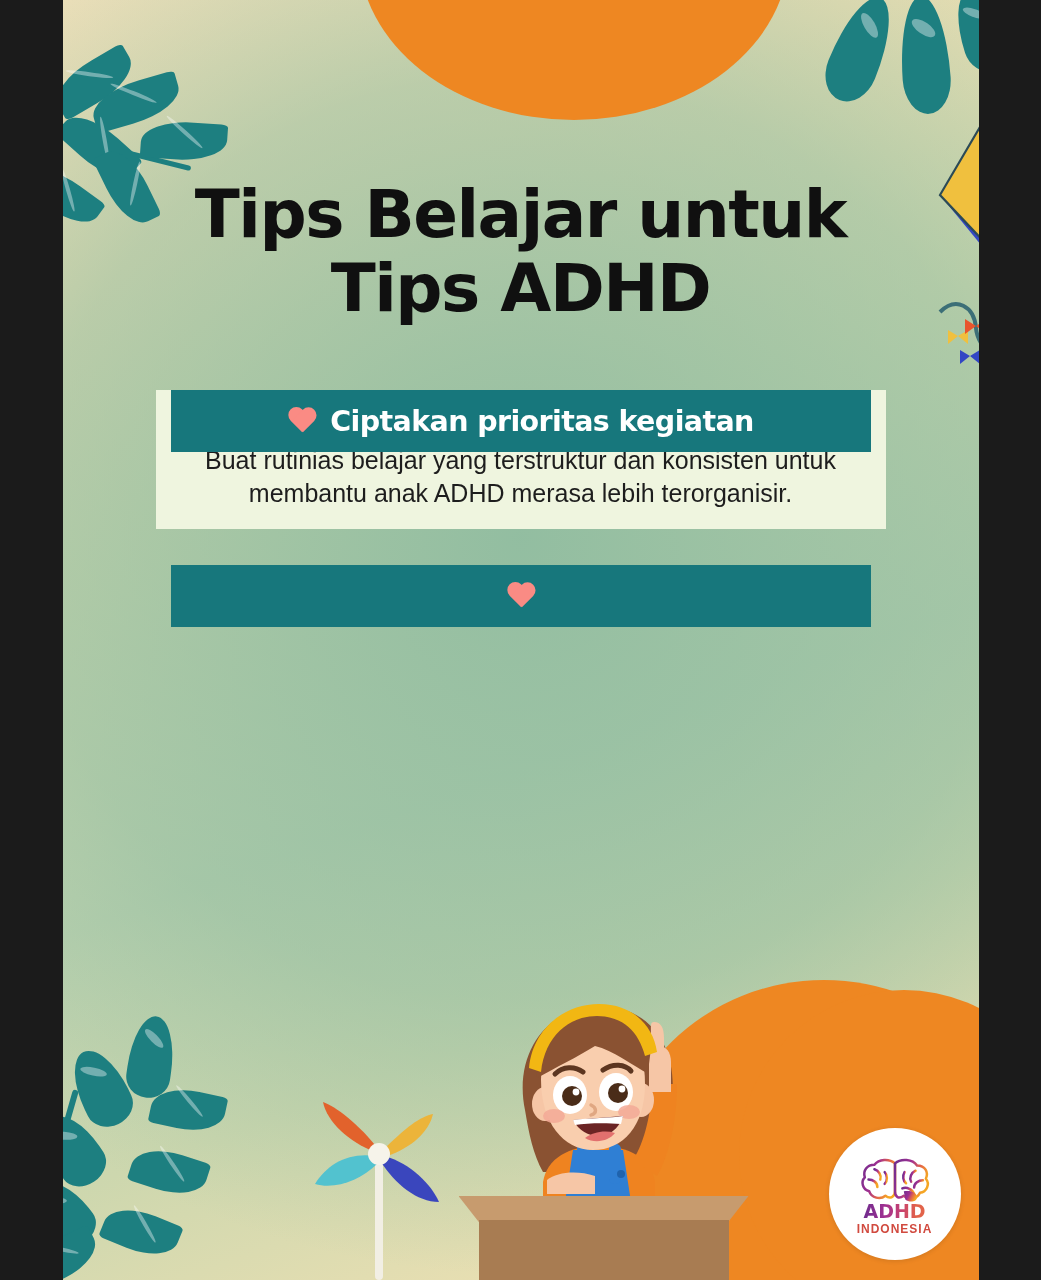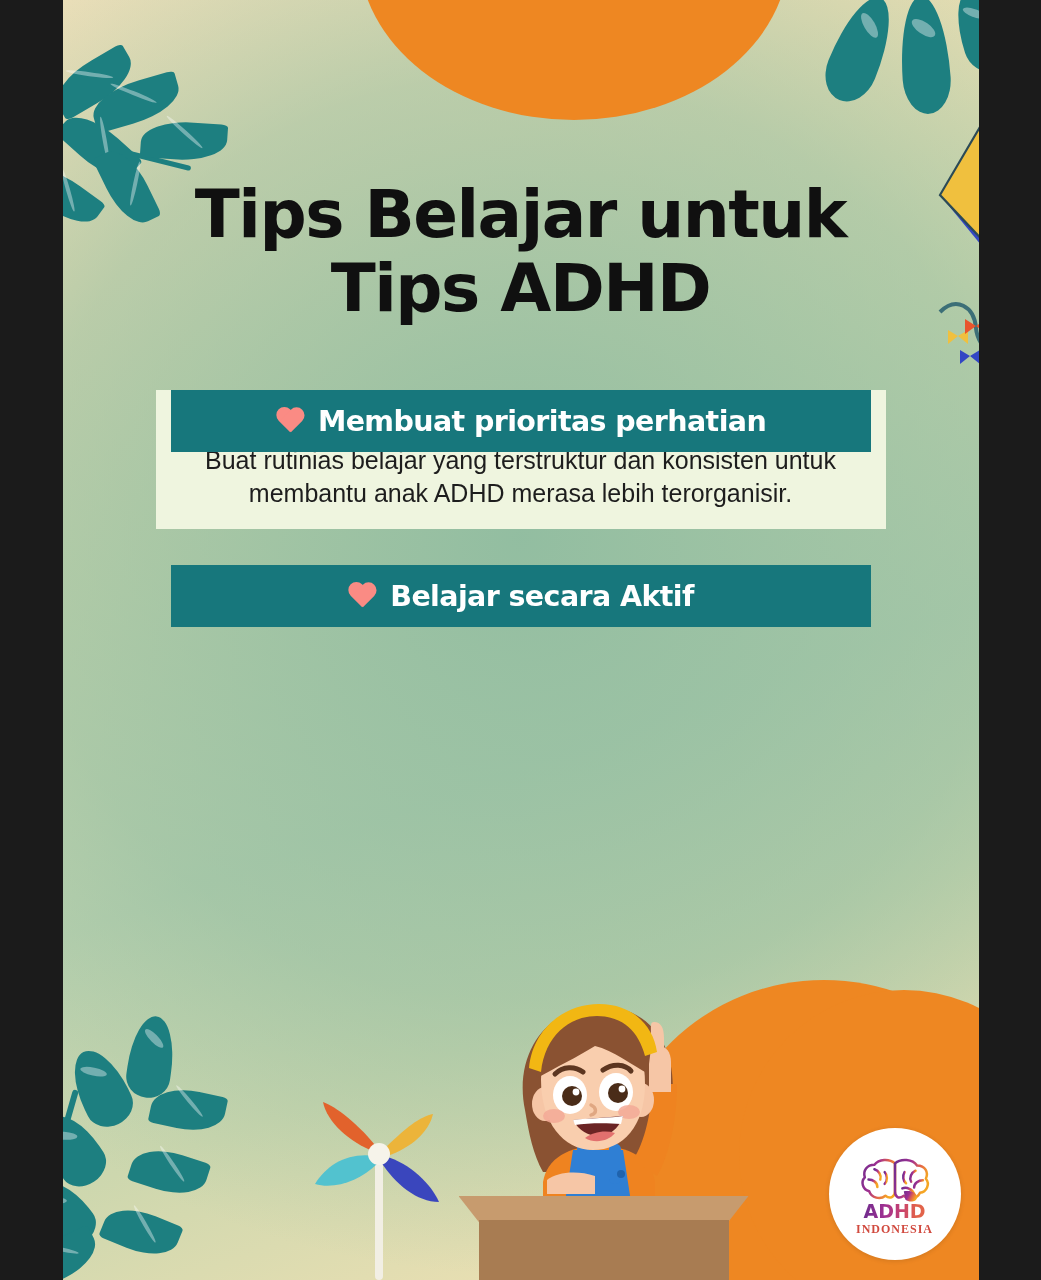--- a/index.html
+++ b/index.html
@@ -138,21 +138,21 @@
   }
   .badge-brain { width:74px; height:50px; margin-top:4px; }
   .badge-adhd {
     font-family:"DejaVu Sans", sans-serif; font-weight:bold;
     font-size:19px; letter-spacing:0px; line-height:1;
     margin-top:-4px;
     background:linear-gradient(90deg,#6f2d8e 0%,#a03091 35%,#c8426e 62%,#e2634a 85%);
     -webkit-background-clip:text; background-clip:text; color:transparent;
   }
   .badge-ind {
-    font-family:Liberation Serif, serif; font-weight:bold;
+    font-family:Liberation Sans, sans-serif; font-weight:bold;
     font-size:12px; letter-spacing:1px; color:#d14a3f; margin-top:1px;
   }
 </style>
 </head>
 <body>
 
 <div id="poster">
 
   <div class="top-orange"></div>
   <div class="br-orange"></div>
@@ -214,31 +214,30 @@
   <div class="title">
     <span>Tips Belajar untuk</span>
     <span class="l2">Tips ADHD</span>
   </div>
 
   <div class="cards">
 
     <div class="card">
       <div class="card-head">
         <span class="heart"></span>
-        <span class="card-title">Membuat prioritas perhatian</span>
+        <span class="card-title">Ciptakan prioritas kegiatan</span>
       </div>
       <div class="card-body">
         <p class="card-text">Buat rutinias belajar yang terstruktur dan konsisten untuk membantu anak ADHD merasa lebih terorganisir.</p>
       </div>
     </div>
 
     <div class="card">
       <div class="card-head">
         <span class="heart"></span>
-        <span class="card-title">Belajar secara Aktif</span>
       </div>
     </div>
 
 
   </div>
 
   <div class="scene">
 
     <svg class="pw" viewBox="0 0 160 200">
       <rect x="74" y="72" width="8" height="128" rx="4" fill="#f2efe4"></rect>

